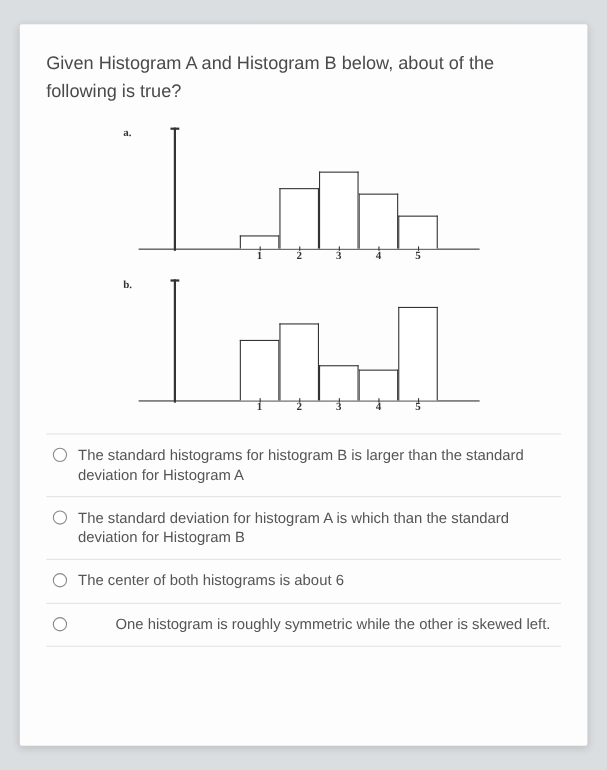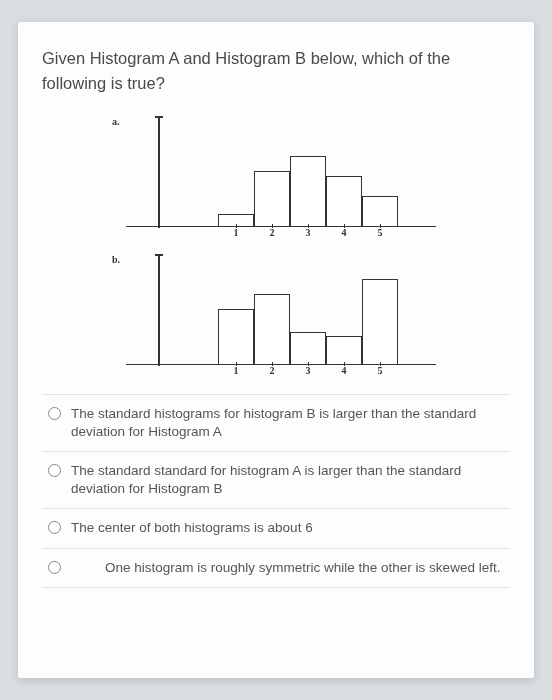--- a/index.html
+++ b/index.html
@@ -132,21 +132,21 @@
     .option-text {
       font-size: 13.5px;
       color: #555;
       line-height: 1.35;
     }
   </style>
 </head>
 <body>
 
 <div class="card">
-  <div class="question-text">Given Histogram A and Histogram B below, which of the following is true?</div>
+  <div class="question-text">Given Histogram A and Histogram B below, about of the following is true?</div>
 
   <div class="charts-wrap">
 
     <div class="chart-block">
       <div class="chart-label">a.</div>
       <div class="axis-y"></div>
       <div class="tick-y-mark"></div>
       <div class="axis-x"></div>
       <div class="bars-area">
         <div class="gap-start"></div>
@@ -191,21 +191,21 @@
 
   </div>
 
   <div class="options">
     <div class="option-row">
       <div class="radio"></div>
       <div class="option-text">The standard histograms for histogram B is larger than the standard deviation for Histogram A</div>
     </div>
     <div class="option-row">
       <div class="radio"></div>
-      <div class="option-text">The standard standard for histogram A is larger than the standard deviation for Histogram B</div>
+      <div class="option-text">The standard deviation for histogram A is which than the standard deviation for Histogram B</div>
     </div>
     <div class="option-row">
       <div class="radio"></div>
       <div class="option-text">The center of both histograms is about 6</div>
     </div>
     <div class="option-row">
       <div class="radio"></div>
       <div class="option-text">One histogram is roughly symmetric while the other is skewed left.</div>
     </div>
   </div>

